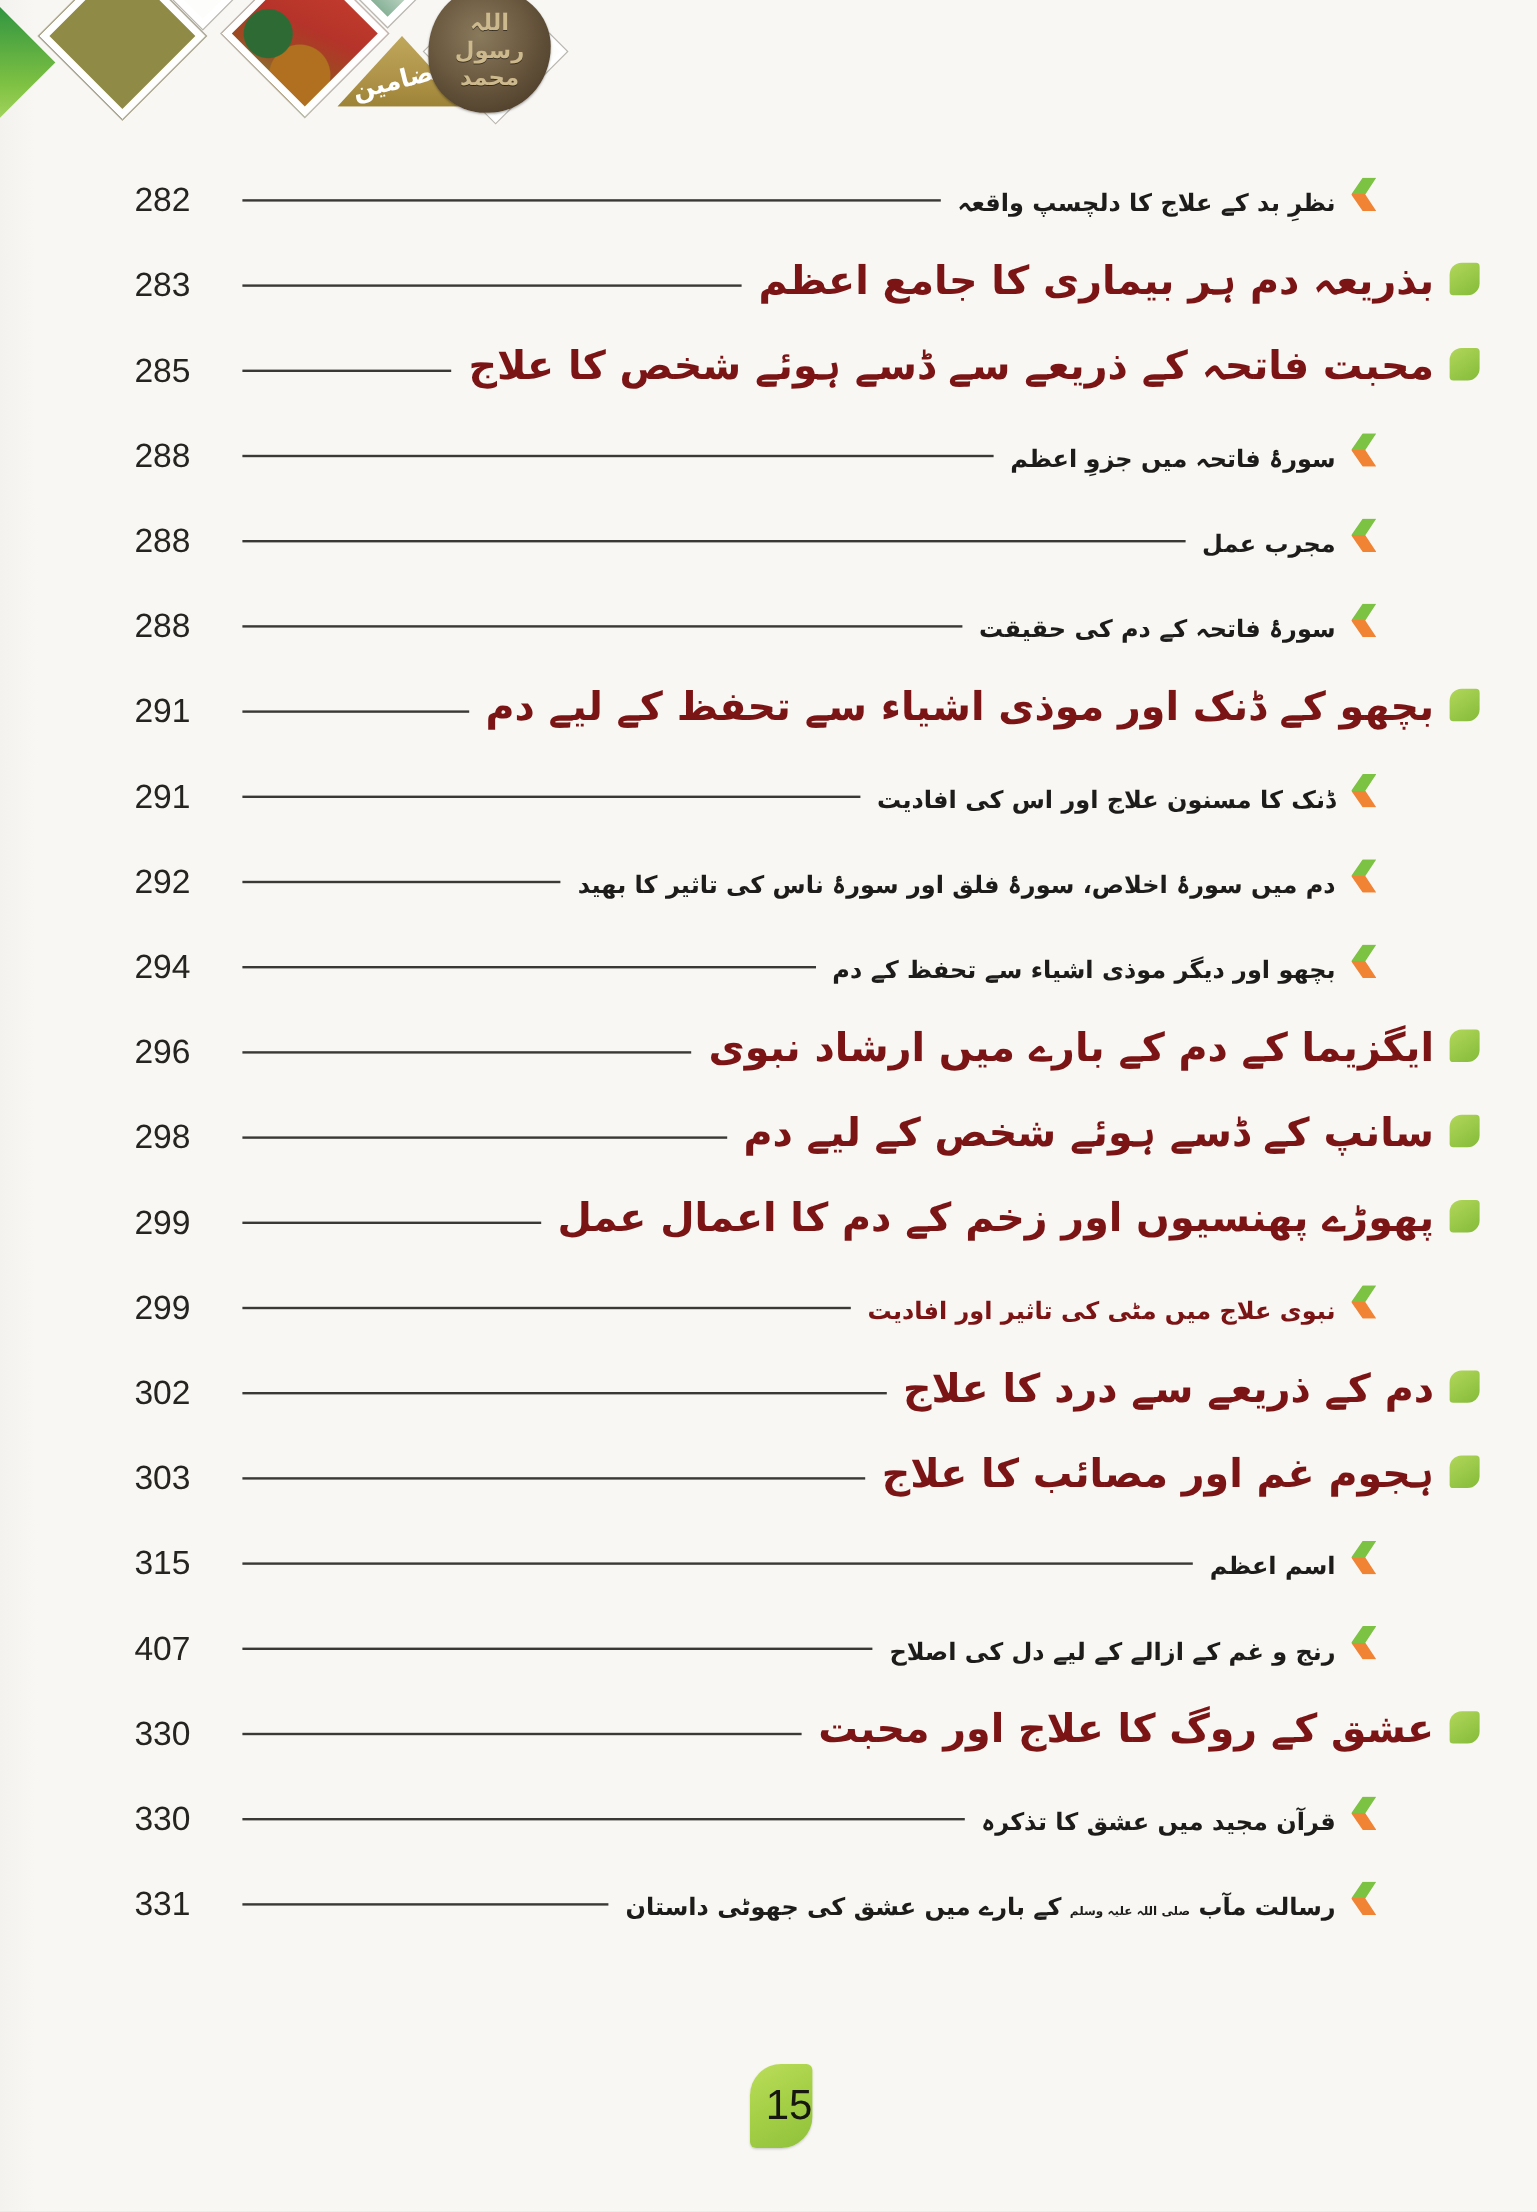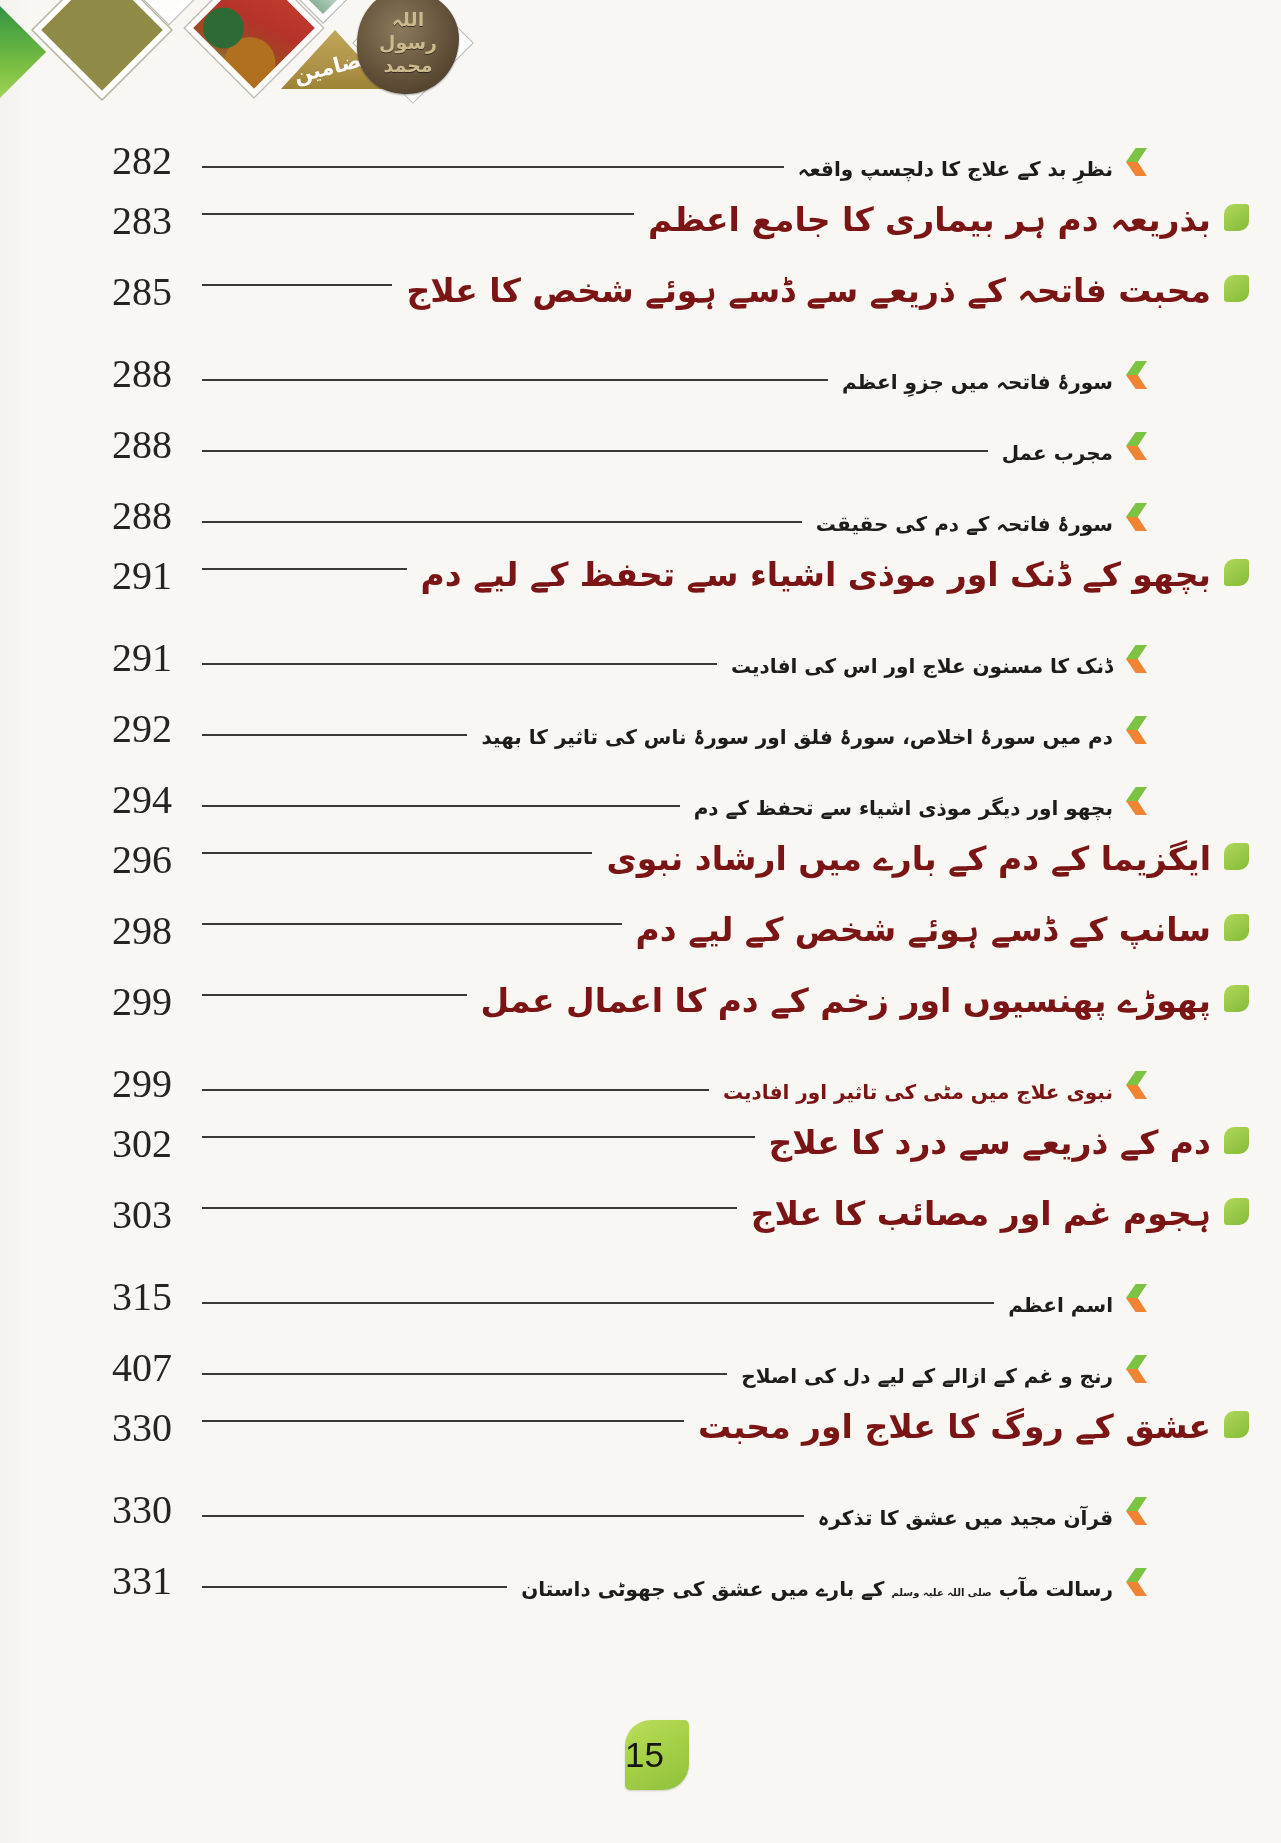--- a/index.html
+++ b/index.html
@@ -82,59 +82,59 @@
 
   
   .toc{position:absolute;top:118px;left:0;right:0;}
   .row{
     display:flex;align-items:flex-end;
     height:71px;direction:ltr;
     padding-bottom:4px;box-sizing:border-box;
   }
   .row .num{
     margin-left:112px;width:72px;flex:0 0 auto;
-    font-family:Liberation Serif, serif;
-    font-size:40px;color:#262421;line-height:1;
+    font-family:Liberation Sans, sans-serif;
+    font-size:28px;color:#262421;line-height:1;
     padding-bottom:4px;
   }
   .row .leader{
     flex:1 1 0;min-width:0;height:0;
     border-bottom:2px solid #3a3936;
     margin:0 14px 17px 18px;
   }
   .row .title{
     flex:0 0 auto;direction:rtl;white-space:nowrap;
     font-family:"DejaVu Sans",sans-serif;font-weight:bold;
     line-height:1;padding-bottom:6px;
   }
   .row.sub  .title{font-size:20px;}
   .row.main .title{font-size:33px;}
   .row.black  .title{color:#1e1c1a;}
   .row.maroon .title{color:#7b1415;}
   .row .bullet{flex:0 0 auto;margin-left:13px;}
-  .row.main{padding-right:32px;align-items:center;}
+  .row.main{padding-right:48px;}
   .row.sub{padding-right:134px;}
   .bullet.sq{
     width:25px;height:27px;margin-bottom:10px;
     border-radius:10px 3px 10px 3px;
     background:linear-gradient(145deg,#b2d75b,#84bb38);
   }
   .bullet.chev{
     width:21px;height:28px;margin-bottom:9px;
     clip-path:polygon(46% 0,100% 0,56% 50%,100% 100%,46% 100%,0 50%);
     background:linear-gradient(180deg,#7cc243 0 50%,#f08434 50% 100%);
   }
   .honorific{font-size:.5em;letter-spacing:-1px;}
 
   
   .page-badge{
-    position:absolute;left:625px;top:1720px;width:64px;height:70px;
+    position:absolute;left:625px;top:1720px;width:52px;height:70px;
     border-radius:26px 5px 26px 5px;
     background:linear-gradient(150deg,#bcdd5b 0%,#a6d147 45%,#8fc03b 100%);
-    display:flex;align-items:center;justify-content:flex-start;
+    display:flex;align-items:center;justify-content:flex-end;
     box-shadow:0 1px 2px rgba(0,0,0,.18);
   }
   .page-badge span{
     font-family:"Liberation Sans","DejaVu Sans",sans-serif;
     font-size:35px;color:#17170f;
   }
 </style>
 </head>
 <body>
 

